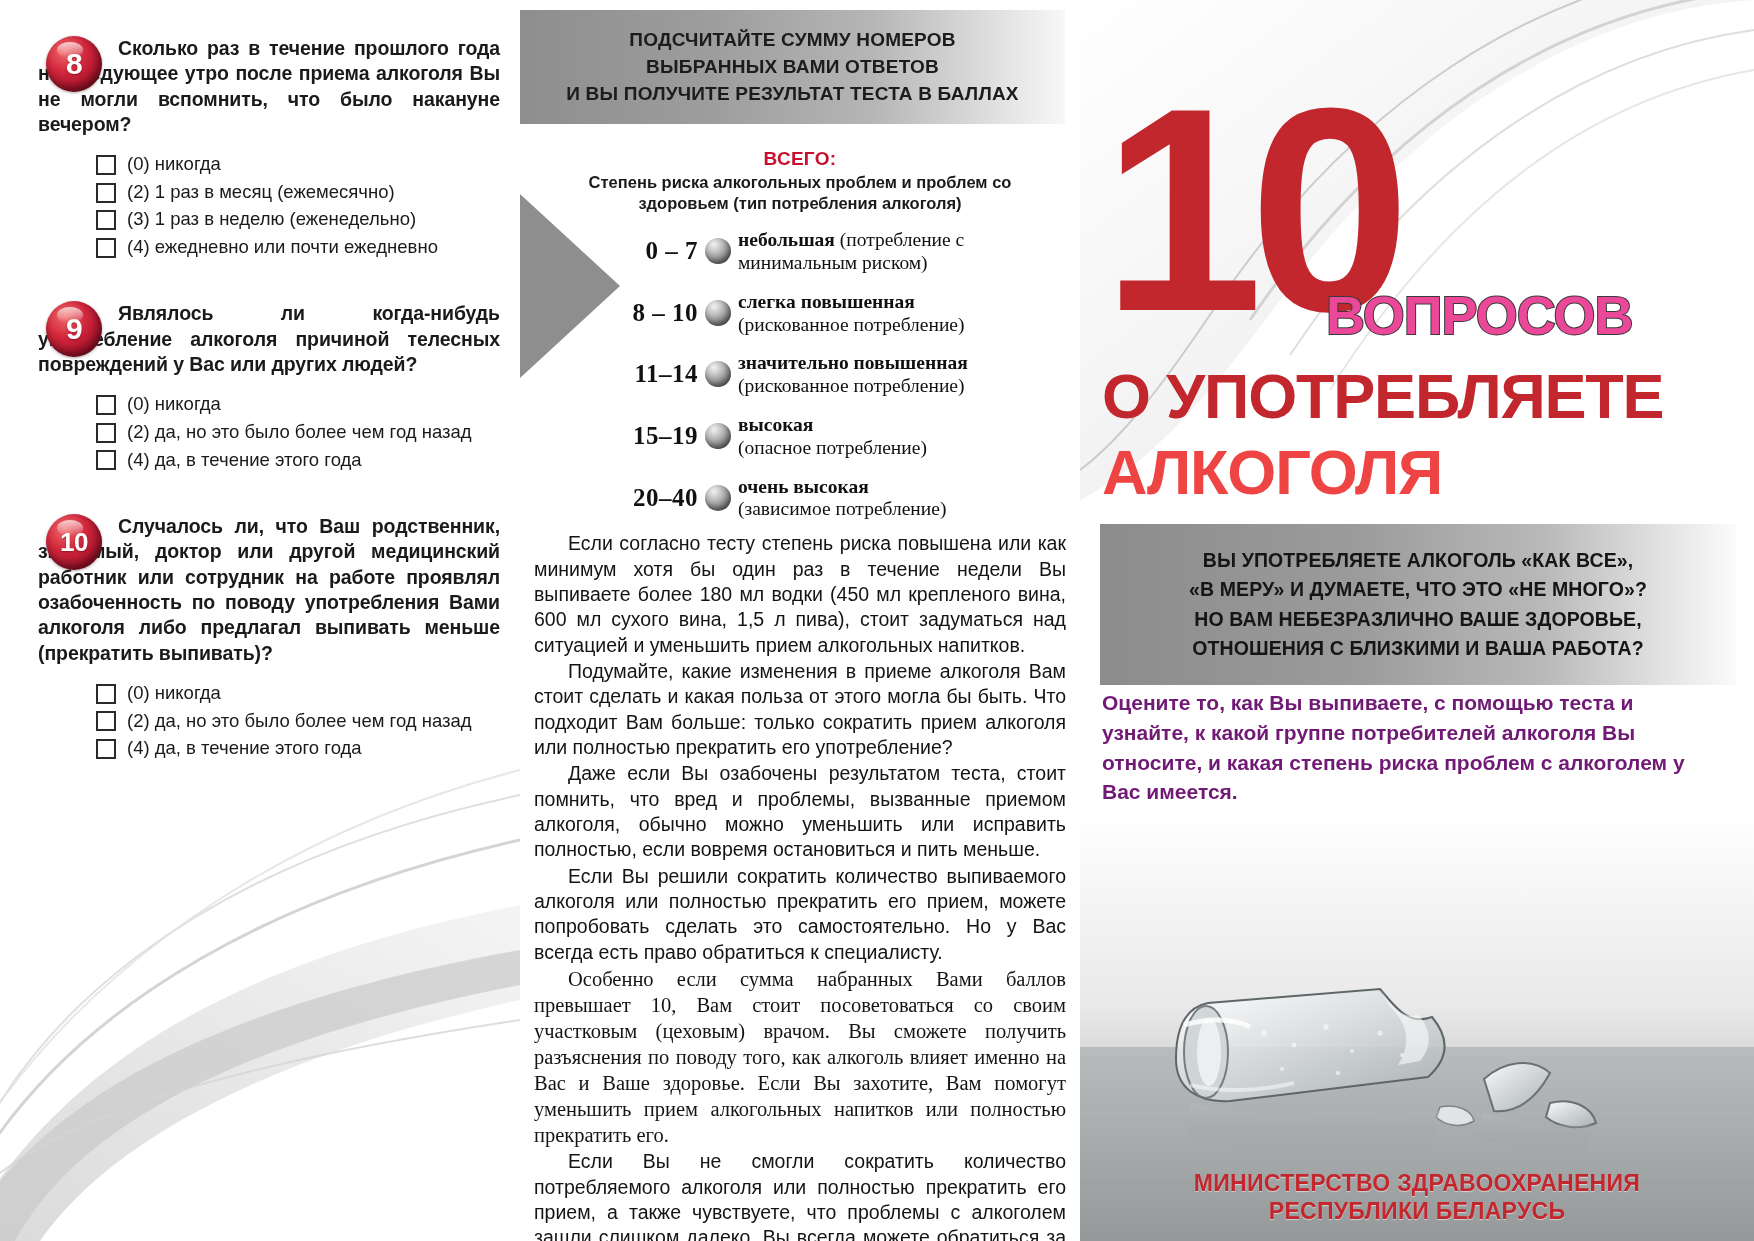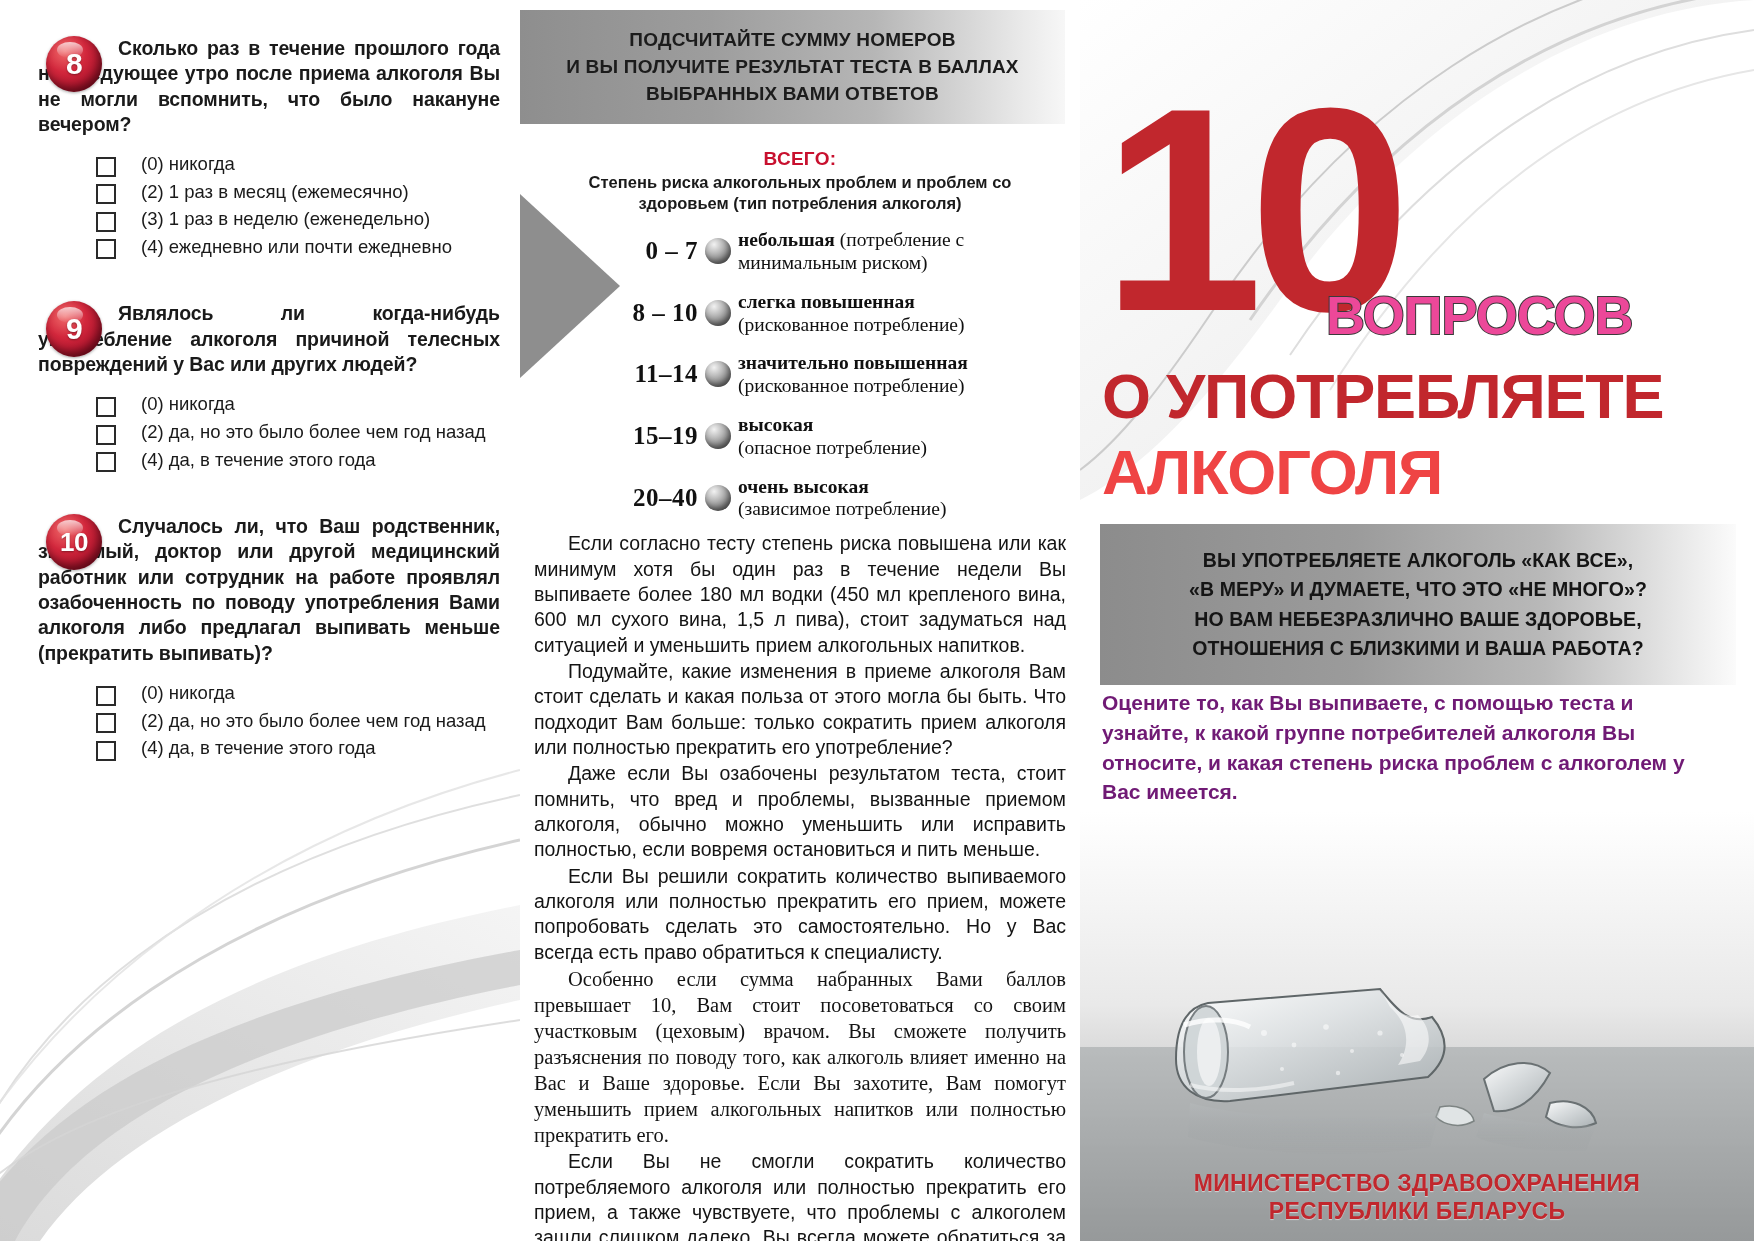--- a/index.html
+++ b/index.html
@@ -72,22 +72,22 @@
     line-height: 1.30;
     color: #1a1a1a;
     text-align: justify;
     letter-spacing: -0.1px;
   }
   .q-text .indent { display: inline-block; width: 80px; }
 
   .answers { margin: 14px 0 0 58px; }
   .answer-row {
     display: flex;
-    align-items: flex-end;
-    gap: 25px;
+    align-items: center;
+    gap: 11px;
     margin-bottom: 2px;
   }
   .checkbox {
     flex: 0 0 auto;
     width: 20px; height: 20px;
     border: 2px solid #2a2a2a;
     background: #ffffff;
     margin-top: 2px;
   }
   .answer-label {
@@ -410,22 +410,22 @@
         </div>
       </div>
     </div>
 
   </div>
 
   <div class="col-mid">
 
     <div class="mid-header">
       <div>ПОДСЧИТАЙТЕ СУММУ НОМЕРОВ</div>
+      <div>ВЫБРАННЫХ ВАМИ ОТВЕТОВ</div>
       <div>И ВЫ ПОЛУЧИТЕ РЕЗУЛЬТАТ ТЕСТА В БАЛЛАХ</div>
-      <div>ВЫБРАННЫХ ВАМИ ОТВЕТОВ</div>
     </div>
 
     <div class="total-label">ВСЕГО:</div>
     <div class="risk-caption">Степень риска алкогольных проблем и проблем со здоровьем (тип потребления алкоголя)</div>
 
     <div class="arrow">
       <svg width="110" height="200" viewBox="0 0 110 200" xmlns="http://www.w3.org/2000/svg">
         <polygon points="0,8 100,100 0,192" fill="#8e8e8e"></polygon>
       </svg>
     </div>

